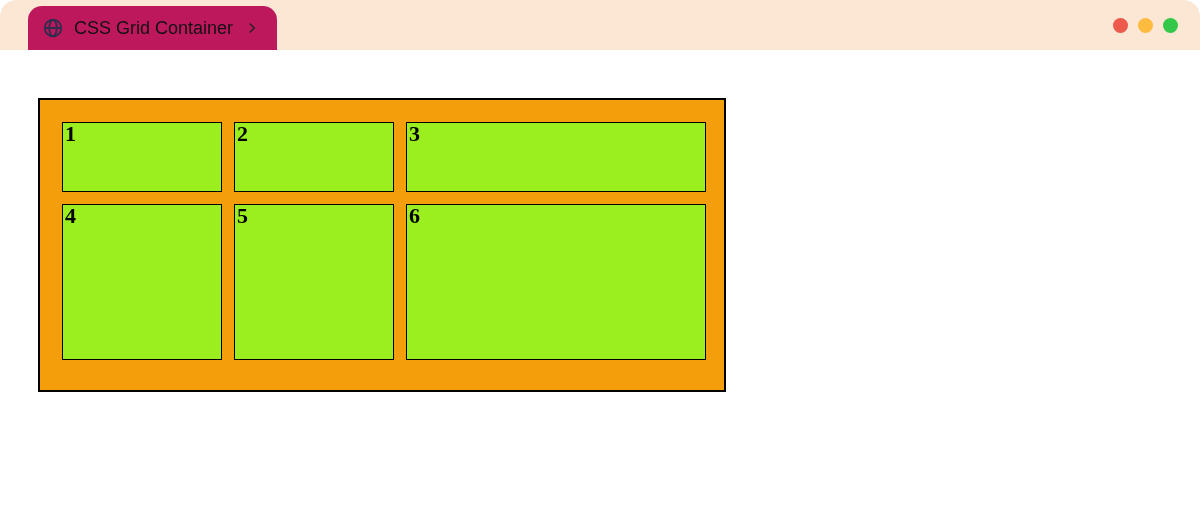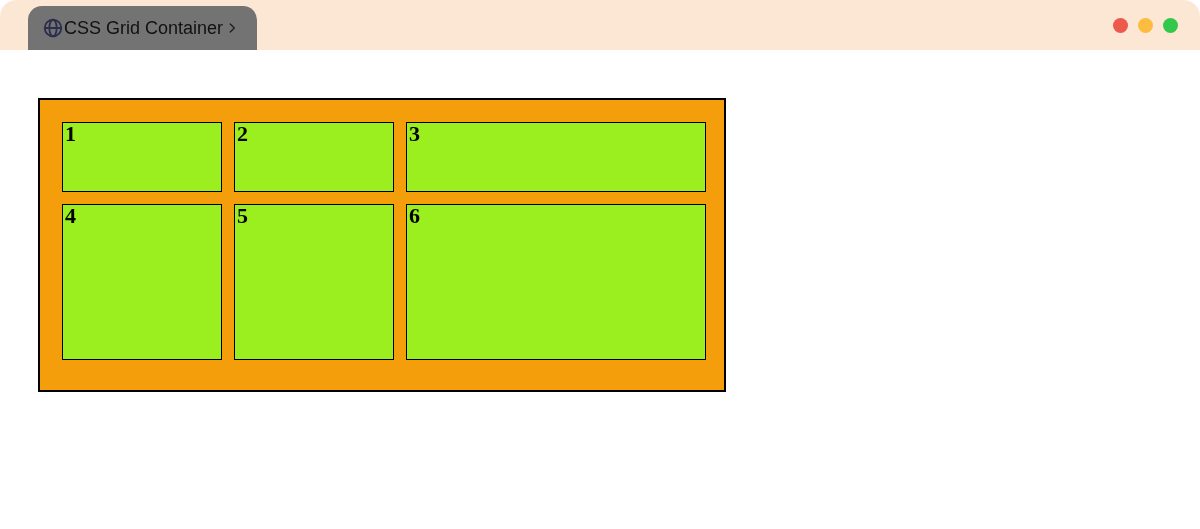--- a/index.html
+++ b/index.html
@@ -23,26 +23,27 @@
   }
   .tab-bar {
     height: 50px;
     background: #fce7d4;
     display: flex;
     align-items: flex-end;
     padding-left: 28px;
     position: relative;
   }
   .tab {
-    background: #737373;
+    background: #be185d;
     height: 44px;
     border-radius: 14px 14px 0 0;
     display: flex;
     align-items: center;
     padding: 0 18px 0 14px;
+    gap: 10px;
     font-size: 18px;
     color: #111;
     position: relative;
   }
   .tab .globe {
     width: 22px;
     height: 22px;
     display: inline-flex;
     align-items: center;
     justify-content: center;

